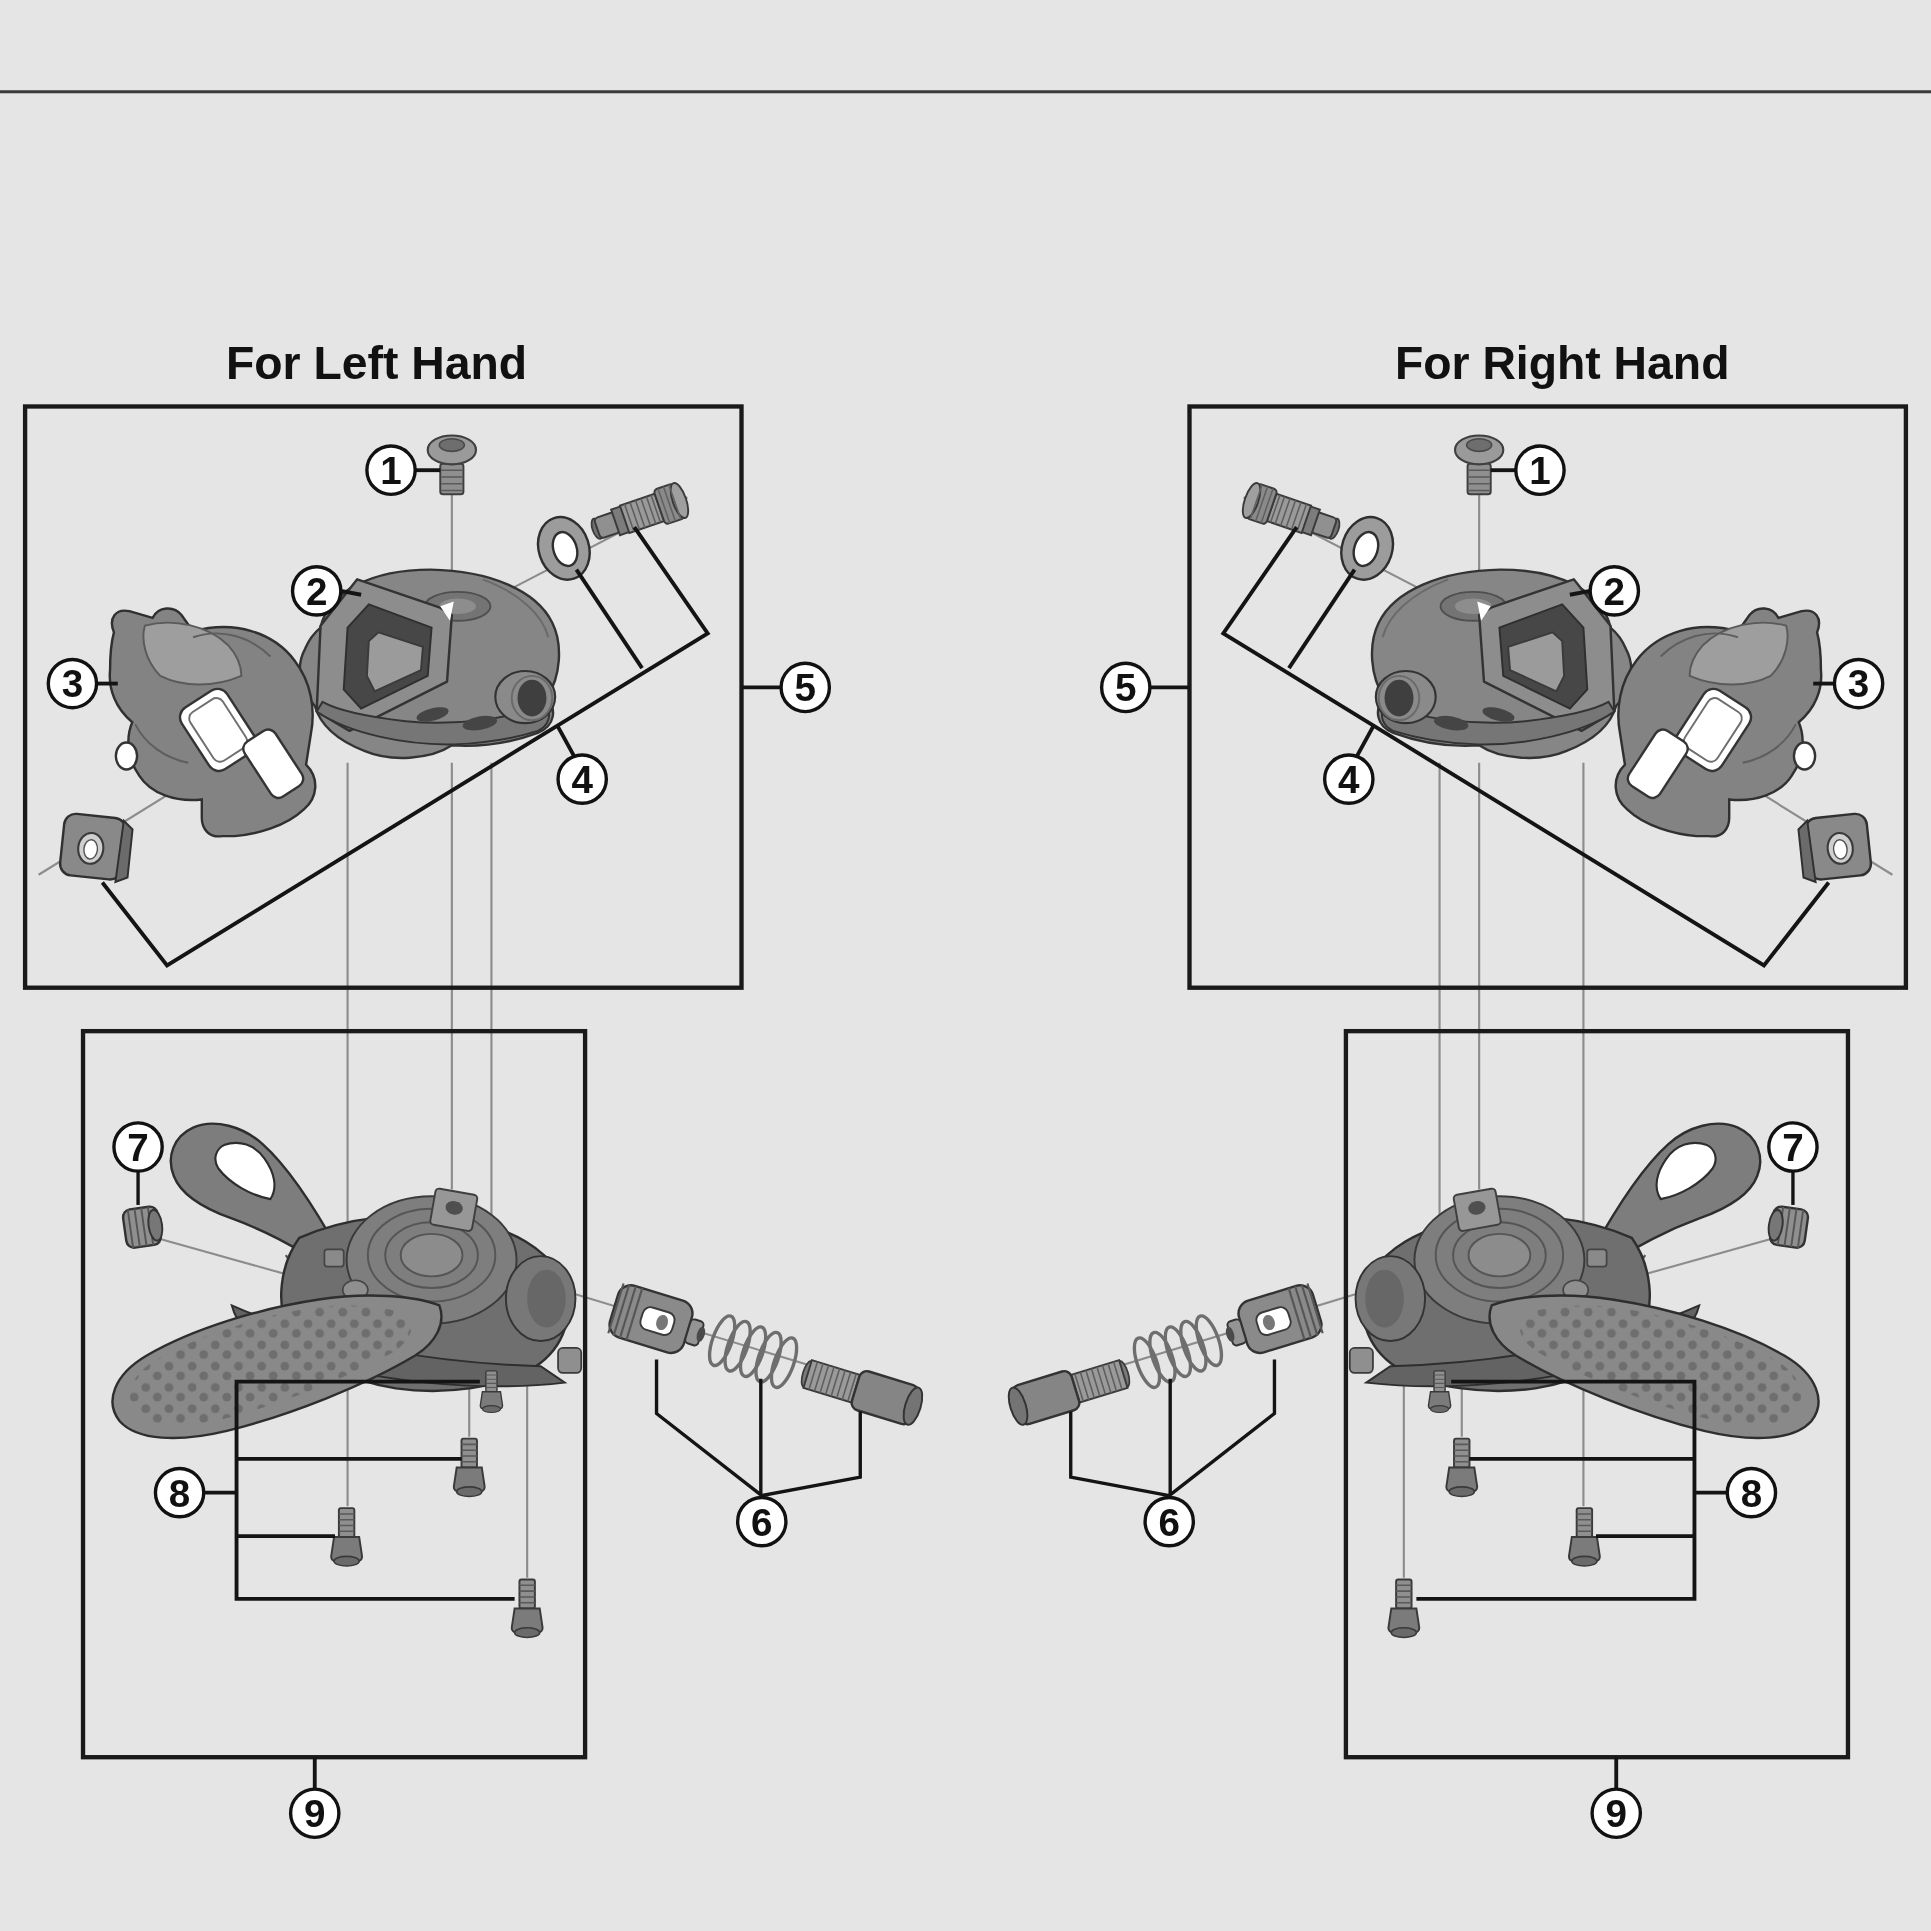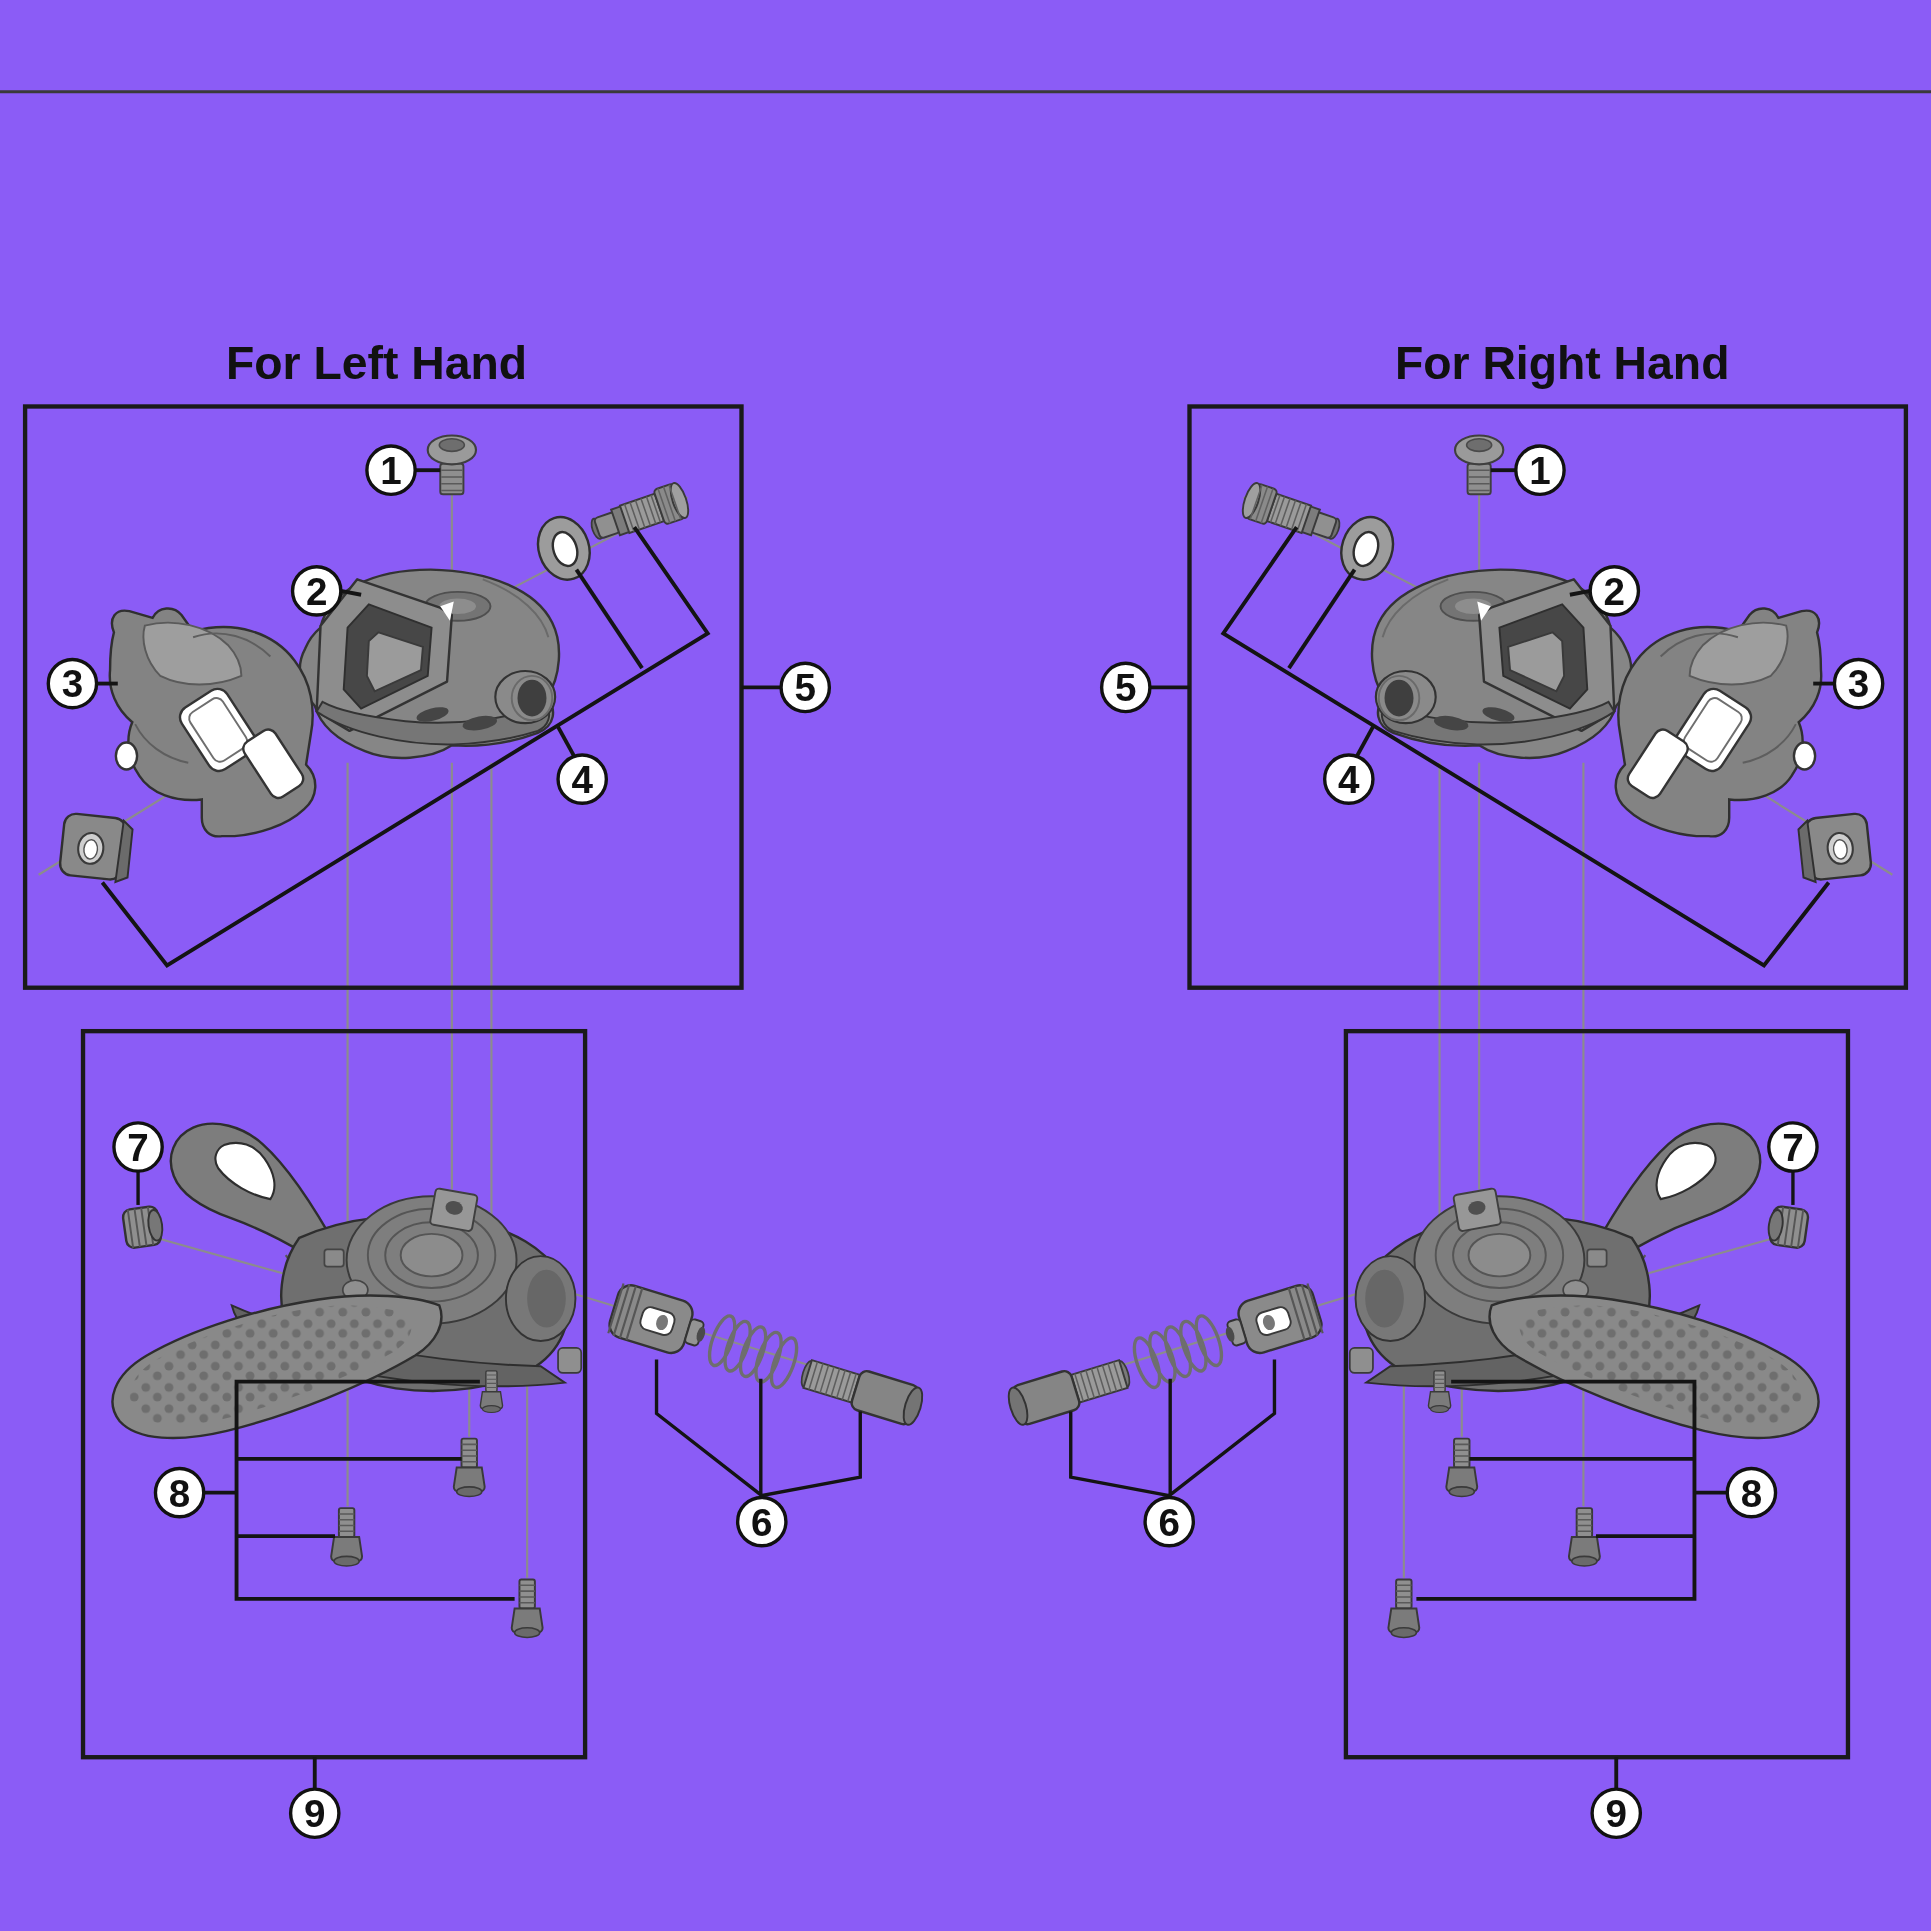--- a/index.html
+++ b/index.html
@@ -1,16 +1,16 @@
 <!DOCTYPE html>
 <html><head>
 <meta charset="utf-8">
 <style>
   html,body{margin:0;padding:0;background:#ffffff;width:1931px;height:1931px;overflow:hidden;}
-  #stage{position:relative;width:1931px;height:1931px;background:#8b5cf6;}
+  #stage{position:relative;width:1931px;height:1931px;background:#e5e5e5;}
   svg{position:absolute;inset:0;}
   text{font-family:"Liberation Sans","DejaVu Sans",sans-serif;fill:#111111;}
   .title{font-weight:700;}
 </style>
 </head>
 <body>
 
 <div id="stage">
 <svg viewBox="0 0 2000 2000" width="1931" height="1931">
   <defs>

